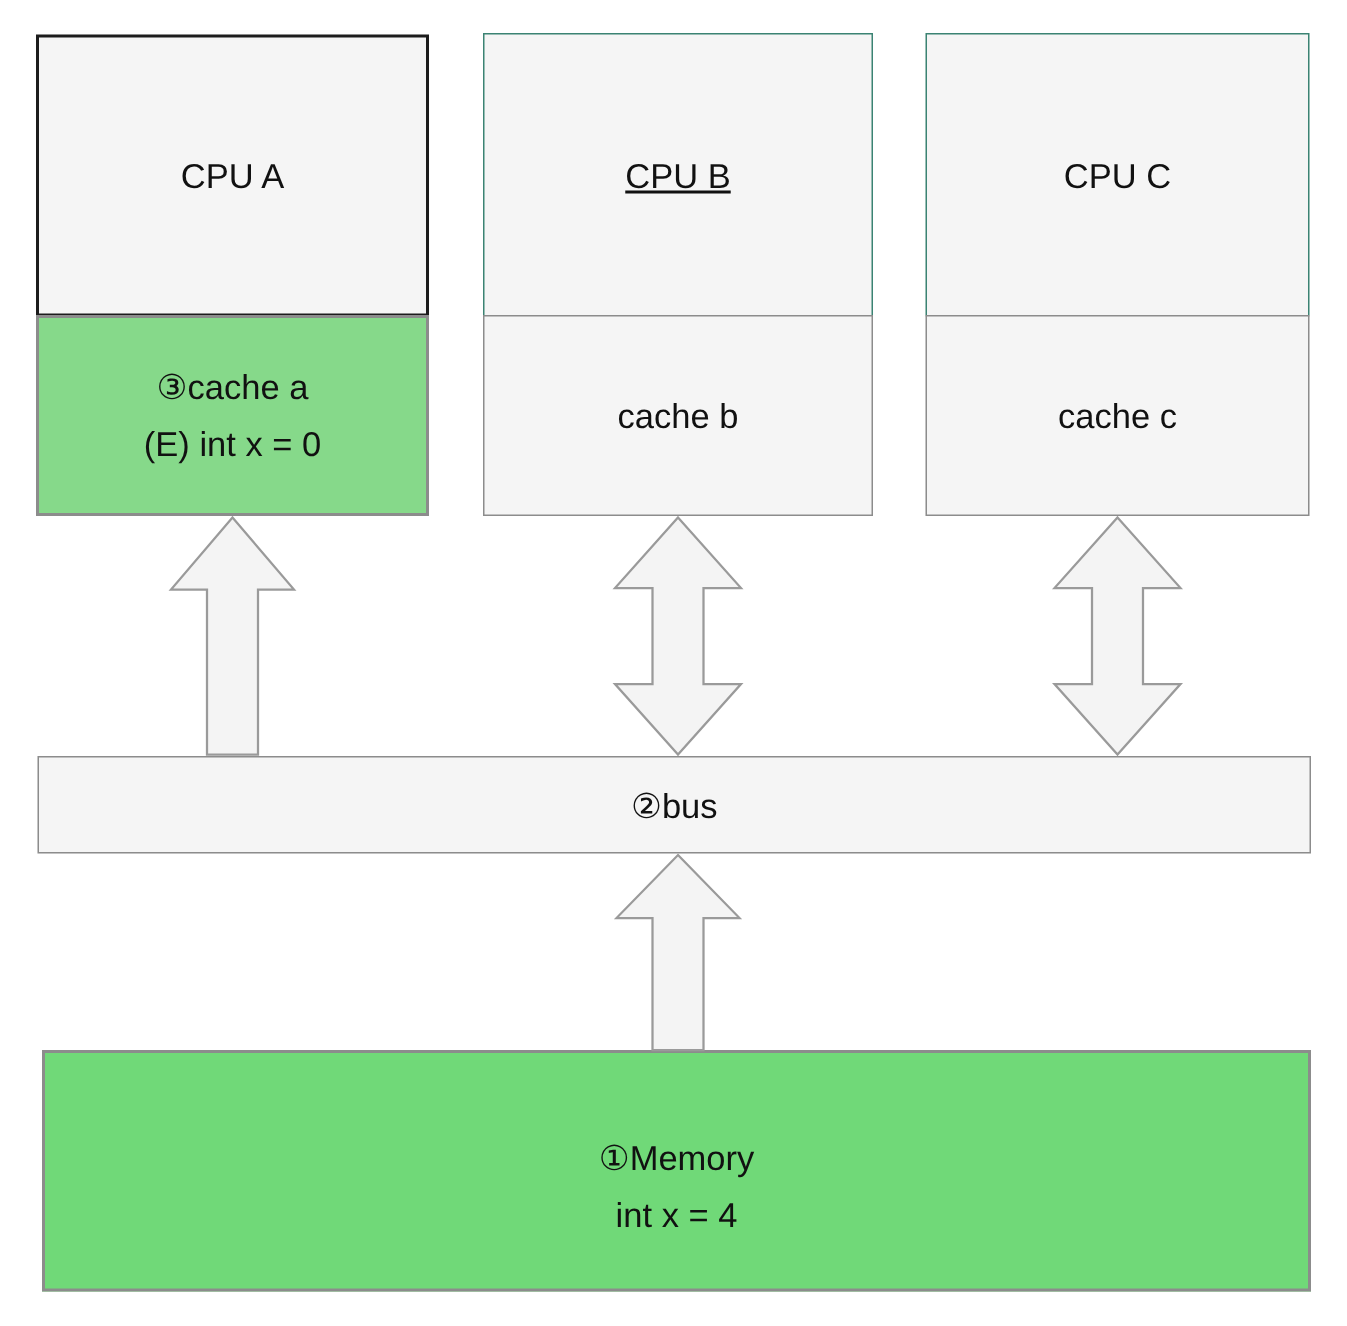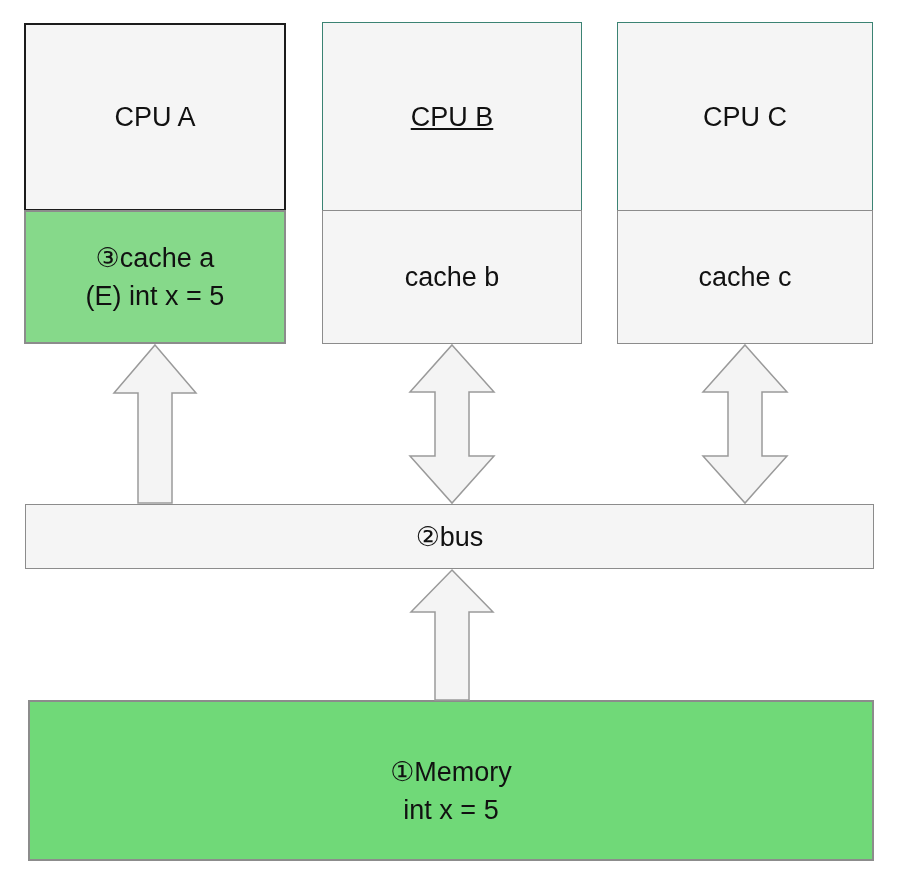--- a/index.html
+++ b/index.html
@@ -17,21 +17,21 @@
     color: var(--text);
   }
   .box {
     position: absolute;
     box-sizing: border-box;
     display: flex;
     flex-direction: column;
     align-items: center;
     justify-content: center;
     text-align: center;
-    font-size: 27px;
+    font-size: 23px;
     line-height: 38px;
     background: var(--box-fill);
   }
   
   .cpu-a  { left: 24px;  top: 23px;  width: 262px; height: 188px; border: 2px solid var(--dark-border); }
   .cpu-b  { left: 322px; top: 22px;  width: 260px; height: 189px; border: 1.5px solid var(--teal-border); text-decoration: underline; }
   .cpu-c  { left: 617px; top: 22px;  width: 256px; height: 189px; border: 1.5px solid var(--teal-border); }
   
   .cache-a { left: 24px;  top: 210px; width: 262px; height: 134px; border: 2px solid var(--gray-border); background: var(--cache-green); }
   .cache-b { left: 322px; top: 210px; width: 260px; height: 134px; border: 1.5px solid var(--gray-border); }
@@ -57,21 +57,21 @@
 </head>
 <body>
 
 <div class="canvas">
 
   <div class="box cpu-a">
     <span class="line">CPU A</span>
   </div>
   <div class="box cache-a">
     <span class="line">③cache a</span>
-    <span class="line">(E) int x = 5</span>
+    <span class="line">(E) int x = 0</span>
   </div>
 
   <div class="box cpu-b">
     <span class="line">CPU B</span>
   </div>
   <div class="box cpu-c">
     <span class="line">CPU C</span>
   </div>
 
   <div class="box cache-b">
@@ -80,21 +80,21 @@
   <div class="box bus">
     <span class="line">②bus</span>
   </div>
 
   <div class="box cache-c">
     <span class="line">cache c</span>
   </div>
 
   <div class="box memory">
     <span class="line">①Memory</span>
-    <span class="line">int x = 5</span>
+    <span class="line">int x = 4</span>
   </div>
 
   <svg class="arrow-layer" viewBox="0 0 898 884" xmlns="http://www.w3.org/2000/svg">
 
     <polygon points="155,345 196,393 172,393 172,503 138,503 138,393 114,393"></polygon>
 
     <polygon points="452,345 494,392 469,392 469,456 494,456 452,503 410,456 435,456 435,392 410,392"></polygon>
 
     <polygon points="745,345 787,392 762,392 762,456 787,456 745,503 703,456 728,456 728,392 703,392"></polygon>
 

